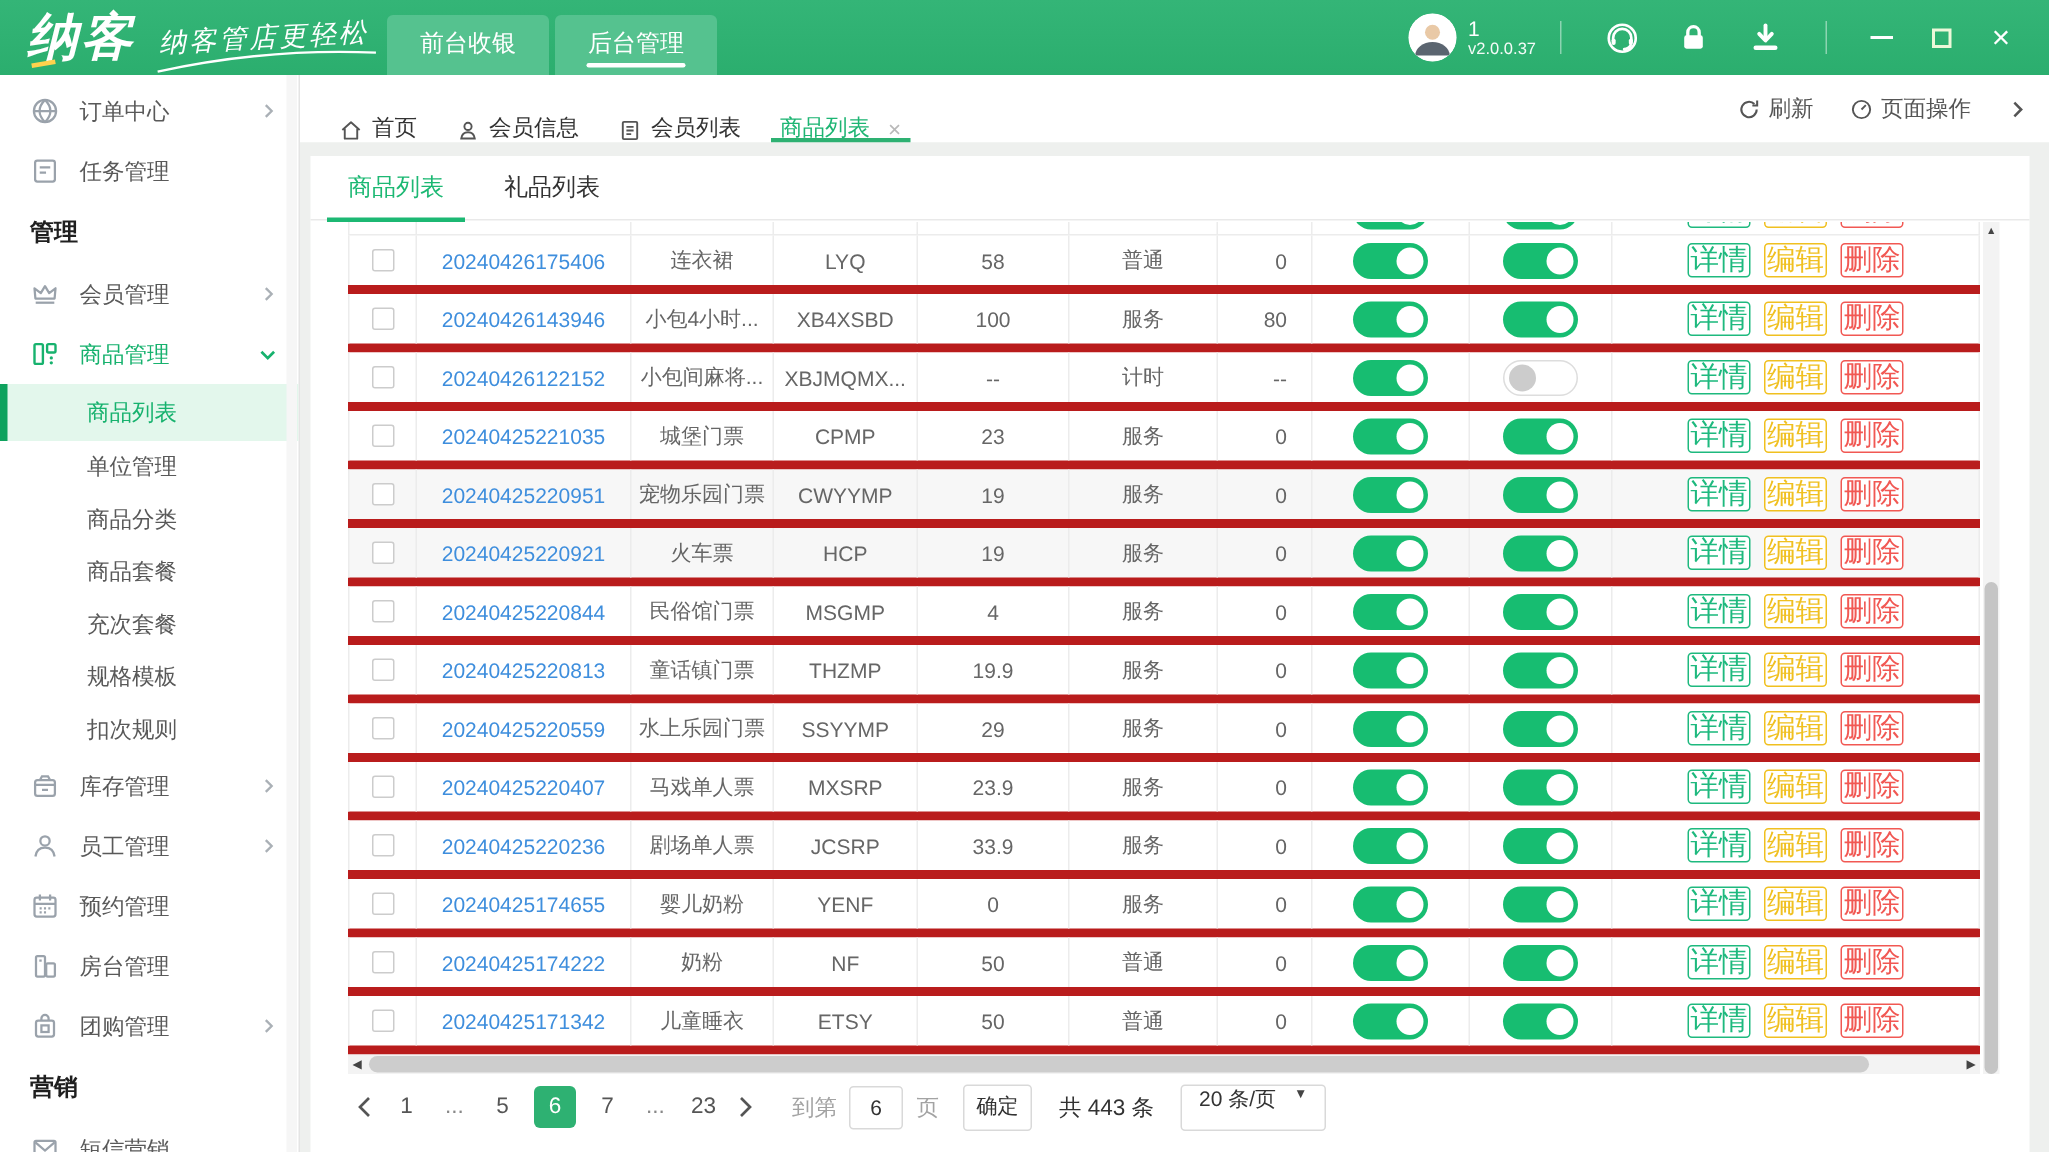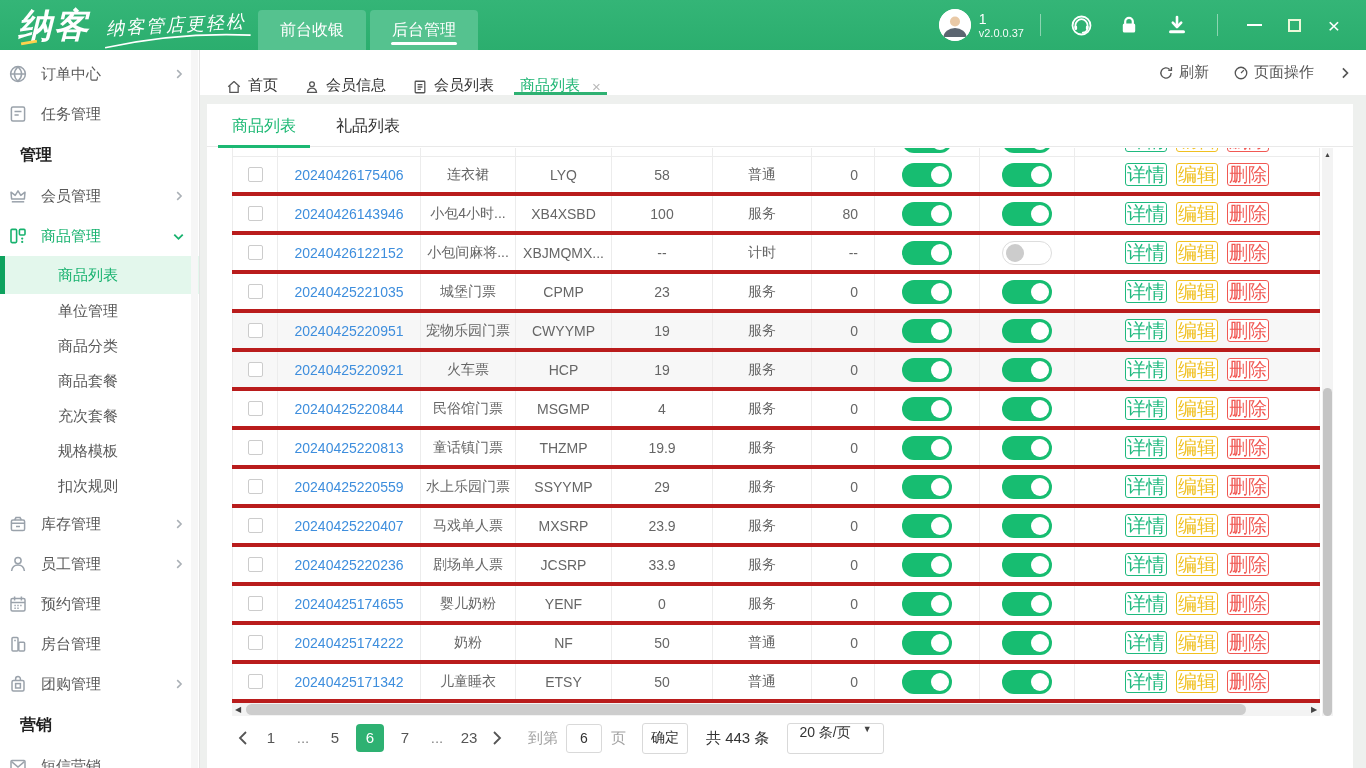--- a/index.html
+++ b/index.html
@@ -33,21 +33,21 @@
   .win-btn{width:30px;height:30px;margin:0 5px;display:flex;align-items:center;
     justify-content:center;cursor:pointer}
   .min-bar{width:15px;height:2px;background:#fff}
   .max-box{width:13px;height:13px;border:2px solid #ecf8d9}
   .close-x{font-size:21px;color:#fff;line-height:1}
 
   
   .sidebar{position:absolute;left:0;top:50px;width:200px;height:718px;background:#fff;
     border-right:1px solid #e4e4e4;overflow:hidden;padding-top:4px;z-index:20}
   .sb-track{position:absolute;right:1px;top:0;width:7px;height:100%;background:#f6f6f6}
-  .sb-item{height:40px;display:flex;align-items:center;padding:0 14px 0 8px;color:#595959;
+  .sb-item{height:40px;display:flex;align-items:center;padding:0 14px 0 20px;color:#595959;
     font-size:15px;cursor:pointer}
   .sb-icon{width:20px;height:20px;margin-right:13px;color:#9aa2ab;flex:none}
   .sb-arrow{margin-left:auto;color:#aab0b6}
   .sb-item.active,.sb-item.active .sb-icon,.sb-item.active .sb-arrow{color:#17b26e}
   .sb-section{height:42px;display:flex;align-items:center;padding-left:20px;font-size:16px;
     font-weight:bold;color:#1f1f1f}
   .sb-child{height:35px;display:flex;align-items:center;padding-left:58px;font-size:15px;
     color:#595959;cursor:pointer}
   .sb-child.selected{background:#e3f7ec;color:#17b26e;border-left:5px solid #0ea25e;
     padding-left:53px;height:38px}
@@ -73,21 +73,21 @@
     padding-left:25px;gap:40px}
   .ptab{font-size:16px;color:#333;height:43px;line-height:43px;position:relative;cursor:pointer}
   .ptab.active{color:#1cb873}
   .ptab.active::after{content:'';position:absolute;left:-14px;right:-14px;bottom:-1px;
     height:3px;background:#1cb873}
 
   
   .tablewrap{position:absolute;left:25px;top:44px;width:1088px}
   .partial{height:9px;overflow:hidden;position:relative;border-bottom:1px solid #ececec}
   .partial .trow{position:absolute;left:0;right:0;bottom:-4px;border-bottom:none}
-  .trow{display:flex;height:39px;border-bottom:4px solid #b91c1c;background:#fff}
+  .trow{display:flex;height:39px;border-bottom:6px solid #b91c1c;background:#fff}
   .trow.gray{background:#f7f7f7}
   .tcell{display:flex;align-items:center;justify-content:center;border-right:1px solid #ececec;
     font-size:14px;color:#666;overflow:hidden;white-space:nowrap;flex:none}
   .tcell:first-child{border-left:1px solid #ececec}
   .c-cb{width:46px}.c-id{width:143px}.c-name{width:95px}.c-code{width:96px}
   .c-price{width:101px}.c-type{width:99px}
   .c-count{width:63px;justify-content:flex-end;padding-right:16px}
   .c-tg1{width:105px}.c-tg2{width:95px}.c-act{width:245px}
   .cb{width:15px;height:15px;border:1px solid #ccc;border-radius:2px;background:#fff;cursor:pointer}
   .id-link{color:#3e8edd;cursor:pointer}

